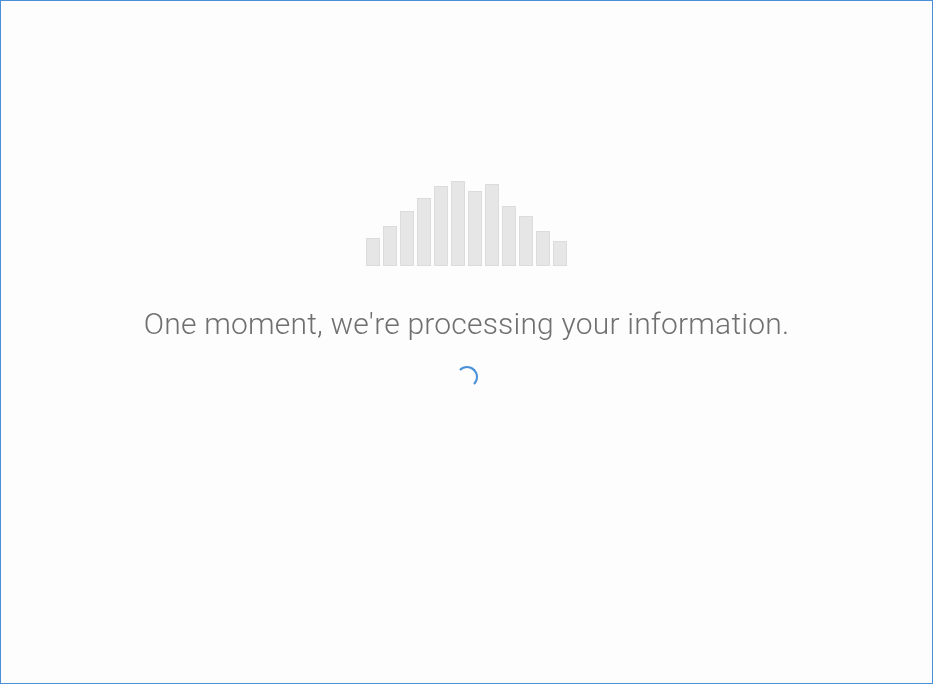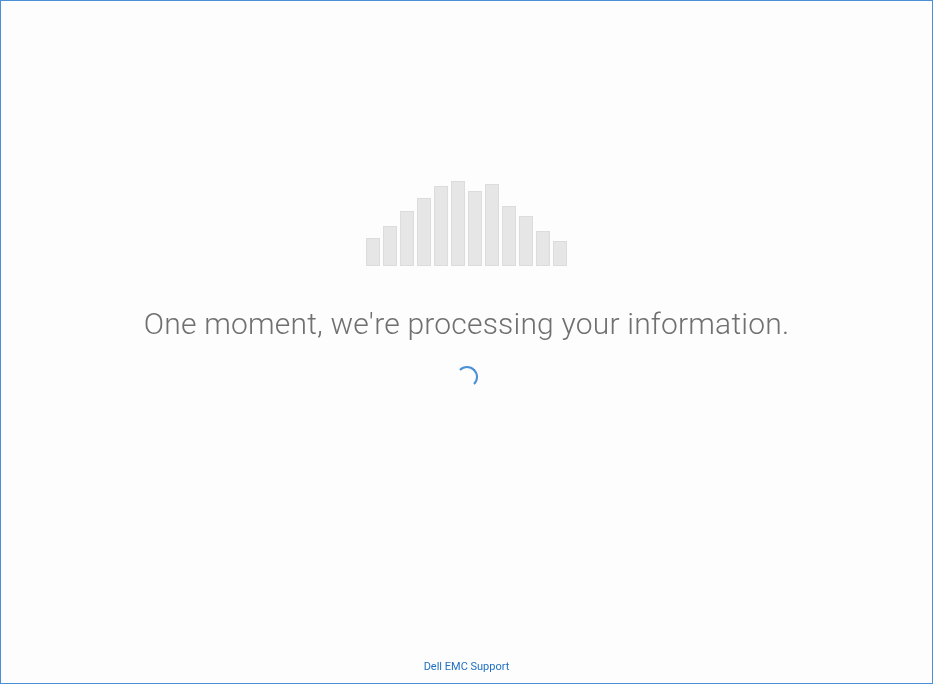--- a/index.html
+++ b/index.html
@@ -122,14 +122,13 @@
 
     <h1 class="heading">One moment, we're processing your information.</h1>
 
 
     <div class="spinner-wrap">
       <div class="spinner"></div>
     </div>
 
   </div>
 
-  <div class="footer-link">Dell EMC Support</div>
 </div>
 
 </body></html>

